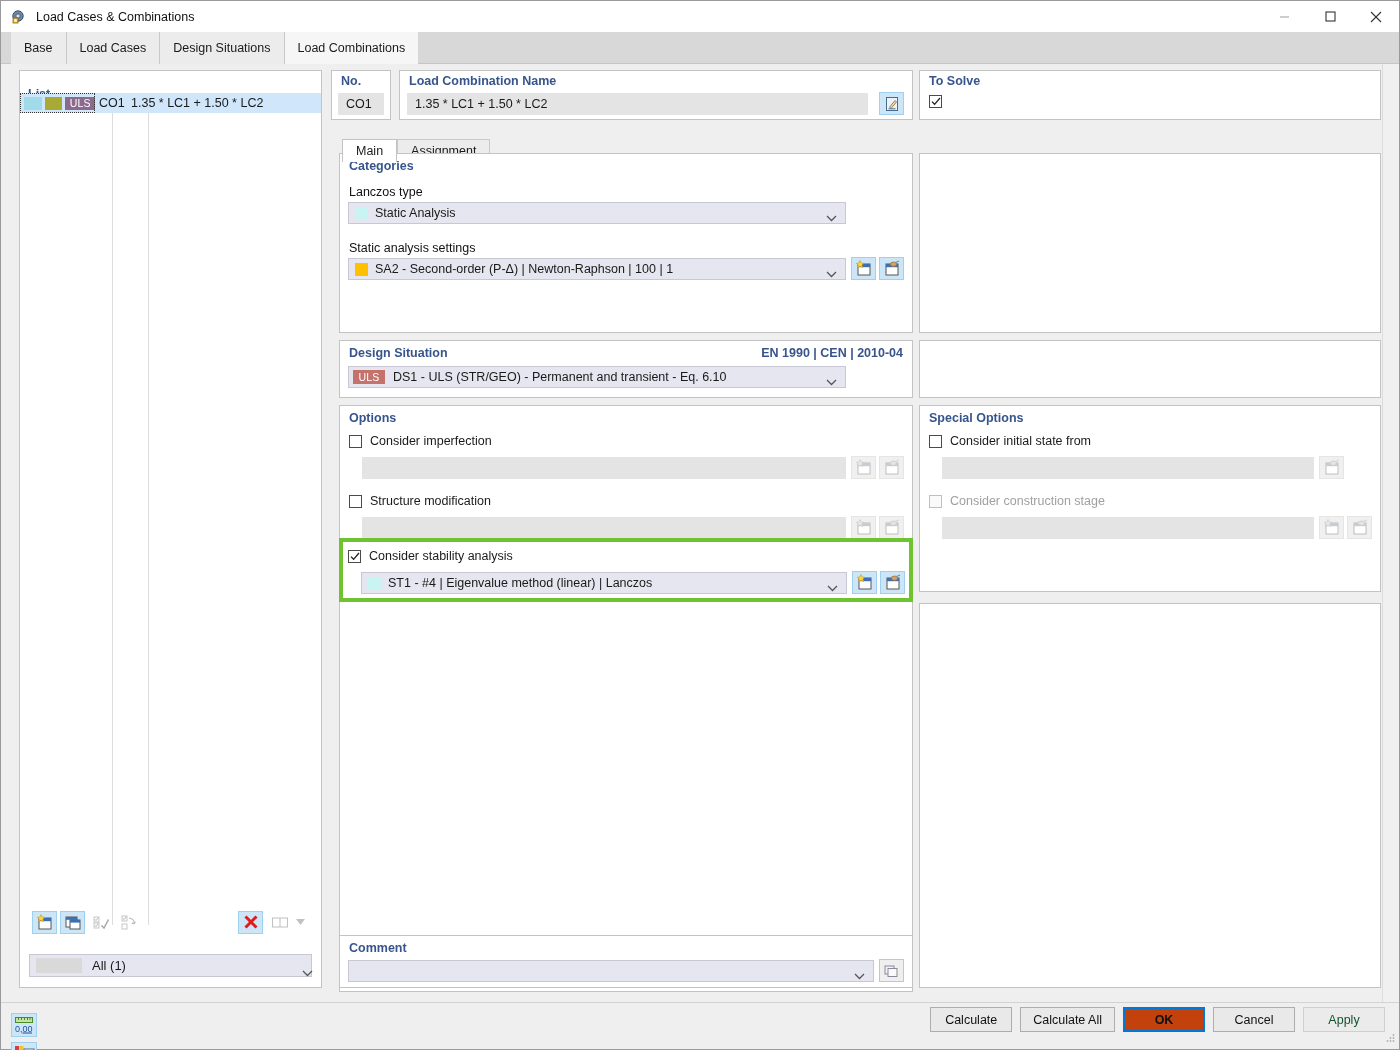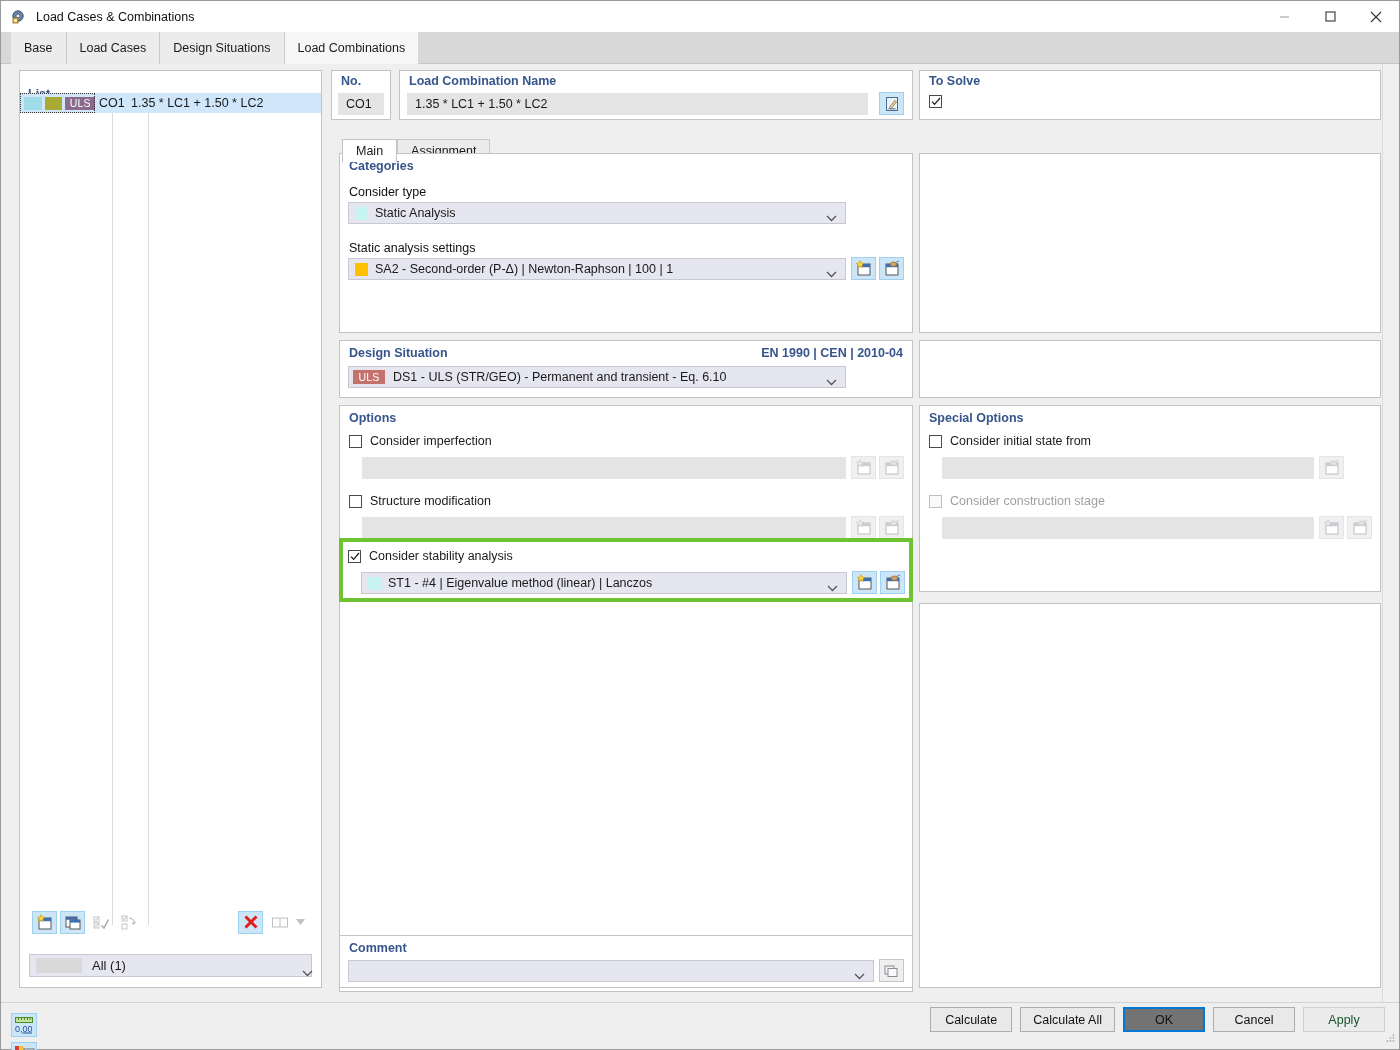--- a/index.html
+++ b/index.html
@@ -222,21 +222,21 @@
     background: #cde6f7; border: 1px solid #9fd0ee;
   }
   .ftool.dis { background: #e9e9e9; border-color: #d6d6d6; opacity: .6; }
   .footer-buttons { position: absolute; right: 14px; top: 4px; display: flex; gap: 8px; }
   .btn {
     height: 25px; min-width: 82px; padding: 0 12px;
     display: flex; align-items: center; justify-content: center;
     background: #e9e9e9; border: 1px solid #adadad;
     font-size: 12.5px; color: #111;
   }
-  .btn.primary { border: 2px solid #0078d7; background: #737373; }
+  .btn.primary { border: 2px solid #0078d7; background: #c2410c; font-weight: bold; }
   .btn.disabled { color: #14532d; border-color: #cfcfcf; background: #ebebeb; }
   .resize-grip { position: absolute; right: 3px; bottom: 2px; }
 </style>
 </head>
 <body>
 
 <div id="app">
 
   <div class="titlebar">
     <span class="title-icon">
@@ -383,21 +383,21 @@
         </div>
       </div>
 
       <div class="tabs2" style="position:absolute;left:0;top:60px;width:582px;">
         <div class="tab2 active">Main</div>
         <div class="tab2">Assignment</div>
       </div>
 
       <div class="group" style="position:absolute;left:8px;top:83px;width:574px;height:180px;">
         <div class="group-title">Categories</div>
-        <div class="sub-label" style="position:absolute;top:31px;">Consider type</div>
+        <div class="sub-label" style="position:absolute;top:31px;">Lanczos type</div>
         <div class="combo" style="position:absolute;left:8px;right:66px;top:48px;">
           <span class="cswatch" style="background:#c9f4f4"></span>
           <span class="ctext">Static Analysis</span>
           <span class="carr">
             <svg width="11" height="7" viewBox="0 0 11 7">
                 <polyline points="1,1 5.5,5.5 10,1" fill="none" stroke="#555" stroke-width="1.3"></polyline>
               </svg>
           </span>
         </div>
 

